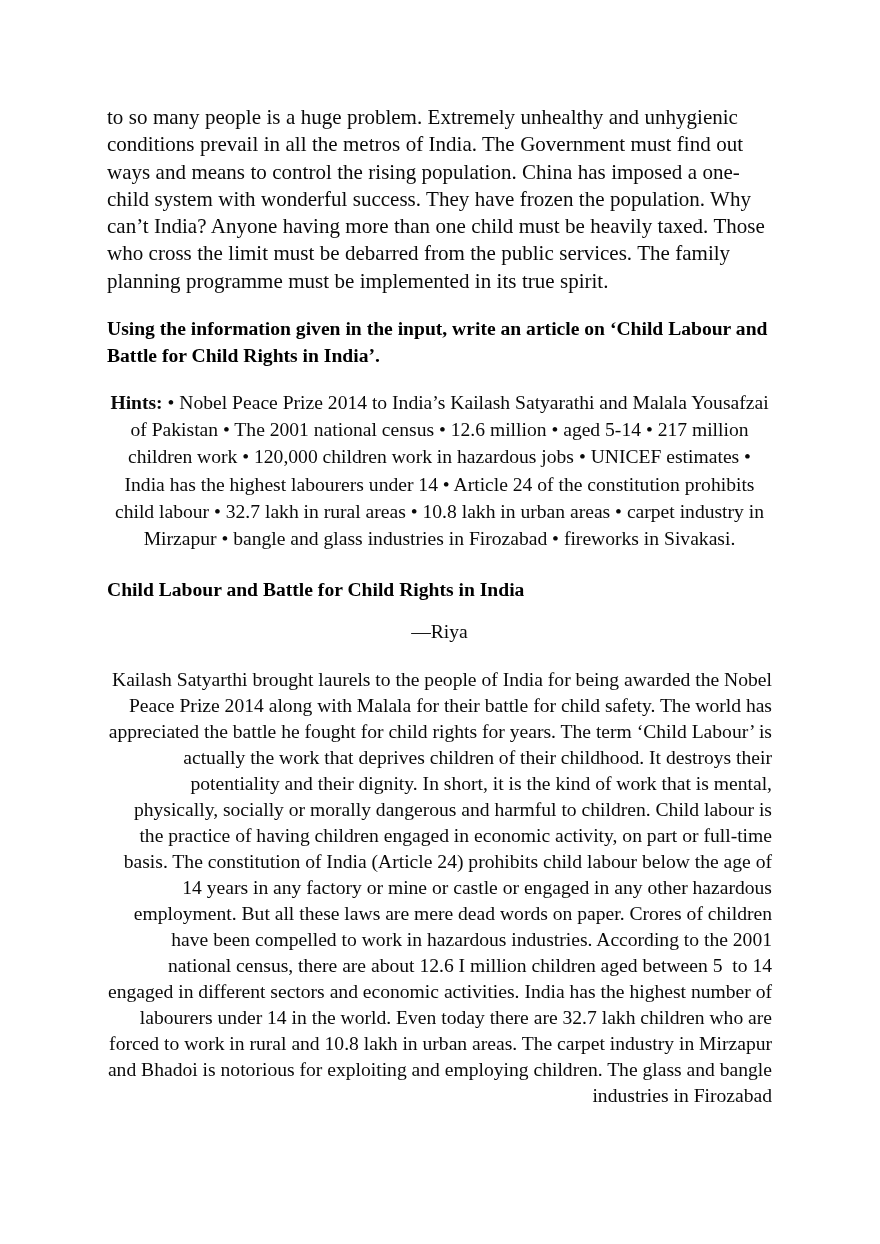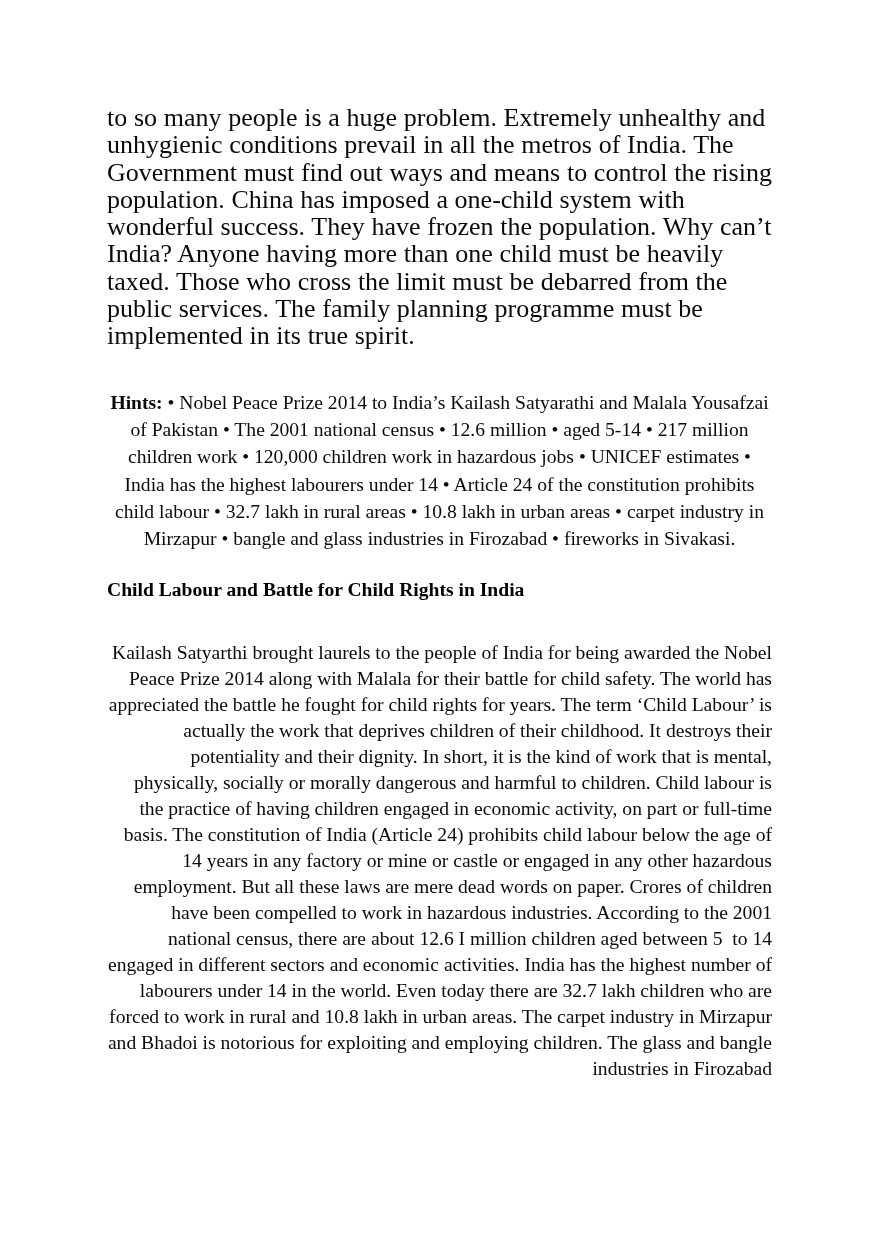--- a/index.html
+++ b/index.html
@@ -23,21 +23,21 @@
     position: absolute;
     left: 107px;
     top: 104px;
     width: 665px;
   }
   p, h1, h2, div.block {
     margin: 0;
     padding: 0;
   }
   .para {
-    font-size: 26px;
+    font-size: 21px;
     line-height: 27.3px;
     text-align: left;
     color: #0a0a0a;
     white-space: pre-wrap;
     word-spacing: 0.2px;
   }
   .gap-intro  { height: 20px; }
   .gap-hints  { height: 19px; }
   .gap-title  { height: 24px; }
   .gap-byline { height: 14px; }
@@ -86,30 +86,32 @@
 </head>
 <body>
 
 <div class="page">
   <div class="content">
 
     <p class="para">to so many people is a huge problem. Extremely unhealthy and unhygienic conditions prevail in all the metros of India. The Government must find out ways and means to control the rising population. China has imposed a one-child system with wonderful success. They have frozen the population. Why can’t India? Anyone having more than one child must be heavily taxed. Those who cross the limit must be debarred from the public services. The family planning programme must be implemented in its true spirit.</p>
 
     <div class="gap-intro"></div>
 
+    <p class="instruction">Using the information given in the input, write an article on ‘Child Labour and Battle for Child Rights in India’.</p>
 
     <div class="gap-hints"></div>
 
     <p class="hints"><span class="hints-label">Hints:</span><span> • Nobel Peace Prize 2014 to India’s Kailash Satyarathi and Malala Yousafzai of Pakistan • The 2001 national census • 12.6 million • aged 5-14 • 217 million children work • 120,000 children work in hazardous jobs • UNICEF estimates • India has the highest labourers under 14 • Article 24 of the constitution prohibits child labour • 32.7 lakh in rural areas • 10.8 lakh in urban areas • carpet industry in Mirzapur • bangle and glass industries in Firozabad • fireworks in Sivakasi.</span></p>
 
     <div class="gap-title"></div>
 
     <h1 class="article-title">Child Labour and Battle for Child Rights in India</h1>
 
     <div class="gap-byline"></div>
 
+    <p class="byline">—Riya</p>
 
     <div class="gap-body"></div>
 
     <p class="body-text"> Kailash Satyarthi brought laurels to the people of India for being awarded the Nobel Peace Prize 2014 along with Malala for their battle for child safety. The world has appreciated the battle he fought for child rights for years. The term ‘Child Labour’ is actually the work that deprives children of their childhood. It destroys their potentiality and their dignity. In short, it is the kind of work that is mental, physically, socially or morally dangerous and harmful to children. Child labour is the practice of having children engaged in economic activity, on part or full-time basis. The constitution of India (Article 24) prohibits child labour below the age of 14 years in any factory or mine or castle or engaged in any other hazardous employment. But all these laws are mere dead words on paper. Crores of children have been compelled to work in hazardous industries. According to the 2001 national census, there are about 12.6 I million children aged between 5  to 14 engaged in different sectors and economic activities. India has the highest number of labourers under 14 in the world. Even today there are 32.7 lakh children who are forced to work in rural and 10.8 lakh in urban areas. The carpet industry in Mirzapur and Bhadoi is notorious for exploiting and employing children. The glass and bangle industries in Firozabad</p>
 
   </div>
 </div>
 
 </body></html>

